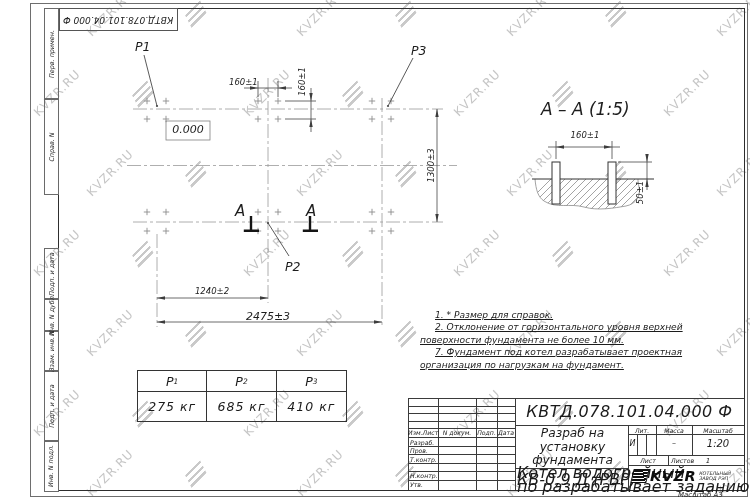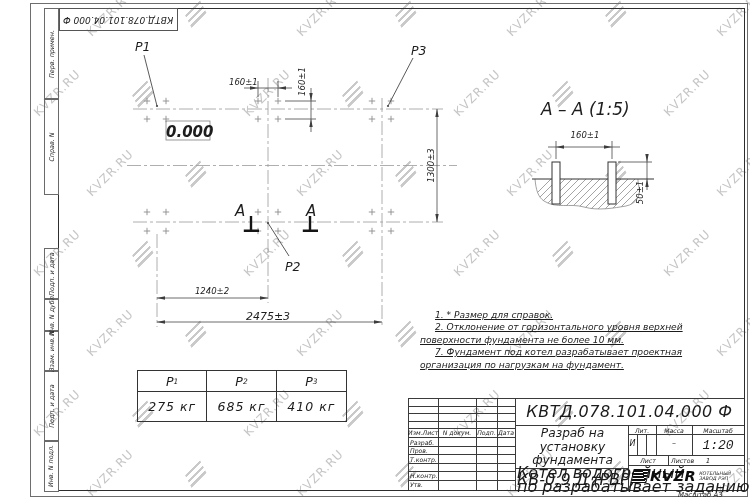--- a/index.html
+++ b/index.html
@@ -188,21 +188,21 @@
         <rect x="552" y="162" width="8" height="42"></rect>
         <rect x="608" y="162" width="8" height="42"></rect>
       </g>
       <path d="M532,179 H552 M560,179 H608 M616,179 H654" stroke="#333" stroke-width="1" fill="none"></path>
     </g>
   </svg>
 
   <div class="t" style="left:135px;top:39px;font-size:12.5px;">P1</div>
   <div class="t" style="left:411px;top:43px;font-size:12.5px;">P3</div>
   <div class="t" style="left:285px;top:259px;font-size:12.5px;">P2</div>
-  <div class="t c" style="left:166px;top:123px;width:44px;font-size:15px;font-weight:bold;">0.000</div>
+  <div class="t c" style="left:166px;top:123px;width:44px;font-size:11px;">0.000</div>
   <div class="t" style="left:229px;top:77px;font-size:8.5px;">160±1</div>
   <div class="t c" style="left:287px;top:76px;width:30px;height:11px;font-size:8.5px;transform:rotate(-90deg);">160±1</div>
   <div class="t c" style="left:414px;top:160px;width:34px;height:11px;font-size:8.5px;transform:rotate(-90deg);">1300±3</div>
   <div class="t c" style="left:189px;top:286px;width:46px;font-size:8.5px;">1240±2</div>
   <div class="t c" style="left:245px;top:310px;width:46px;font-size:11px;">2475±3</div>
   <div class="t" style="left:235px;top:202px;font-size:15px;">А</div>
   <div class="t" style="left:306px;top:202px;font-size:15px;">А</div>
 
   <div class="t" style="left:541px;top:99px;font-size:17px;">А – А (1:5)</div>
   <div class="t c" style="left:570px;top:130px;width:30px;font-size:8.5px;">160±1</div>
@@ -276,21 +276,21 @@
     <div class="tbt c" id="product" style="left:109px;top:71px;width:111px;">
       <span>Котел водогрейный</span>
       <span>КВ-0,9 Д (РВР)</span>
       <span>по разрабатывает заданию</span>
     </div>
     <div class="tbt c" style="left:220px;top:28.5px;width:28px;font-size:6.2px;">Лит.</div>
     <div class="tbt c" style="left:248px;top:28.5px;width:36px;font-size:6.2px;">Масса</div>
     <div class="tbt c" style="left:284px;top:28.5px;width:52px;font-size:6.2px;">Масштаб</div>
     <div class="tbt c" style="left:217px;top:41px;width:15px;font-size:8px;">И</div>
     <div class="tbt c" style="left:248px;top:41px;width:36px;font-size:8px;">–</div>
-    <div class="tbt c" style="left:284px;top:40px;width:52px;font-size:13px;font-family:Liberation Mono, monospace;">1:20</div>
+    <div class="tbt c" style="left:284px;top:40px;width:52px;font-size:10px;">1:20</div>
     <div class="tbt c" style="left:220px;top:59px;width:40px;font-size:6.2px;">Лист</div>
     <div class="tbt" style="left:263px;top:59px;font-size:6.2px;">Листов</div>
     <div class="tbt c" style="left:290px;top:58.5px;width:20px;font-size:7px;">1</div>
     <div id="logorow">
       <span class="logoicon"></span>
       <b>KVZR</b>
       <span id="logocap">
         <span>КОТЕЛЬНЫЙ</span>
         <span>ЗАВОД РЭП</span>
       </span>

